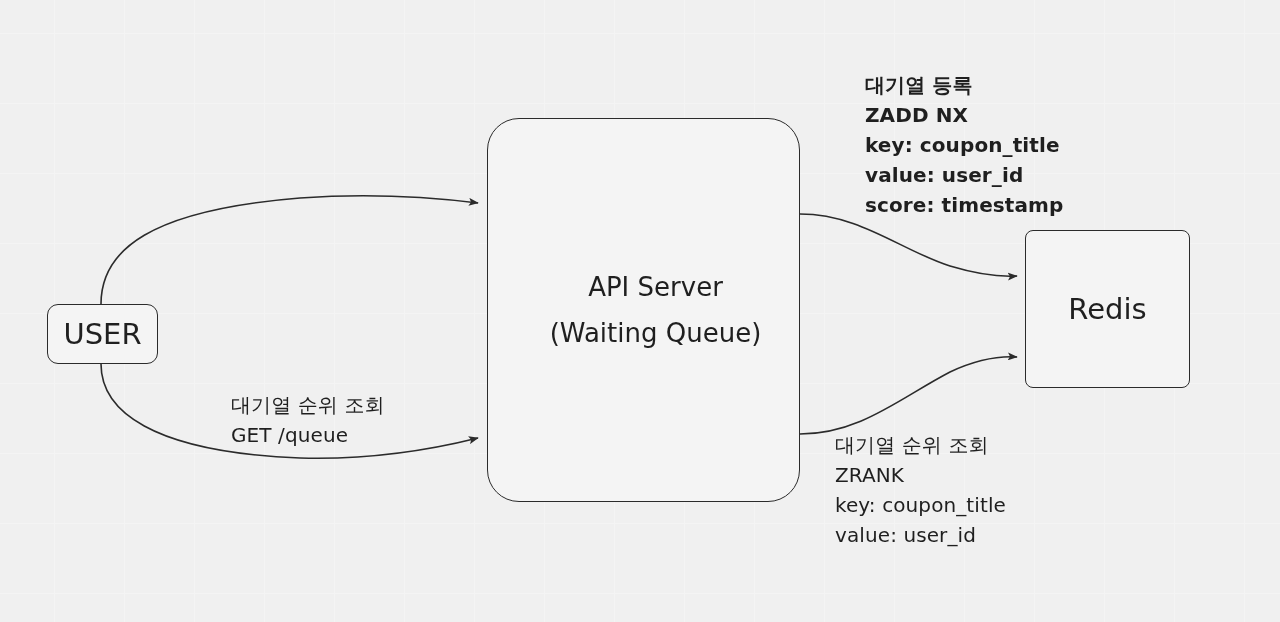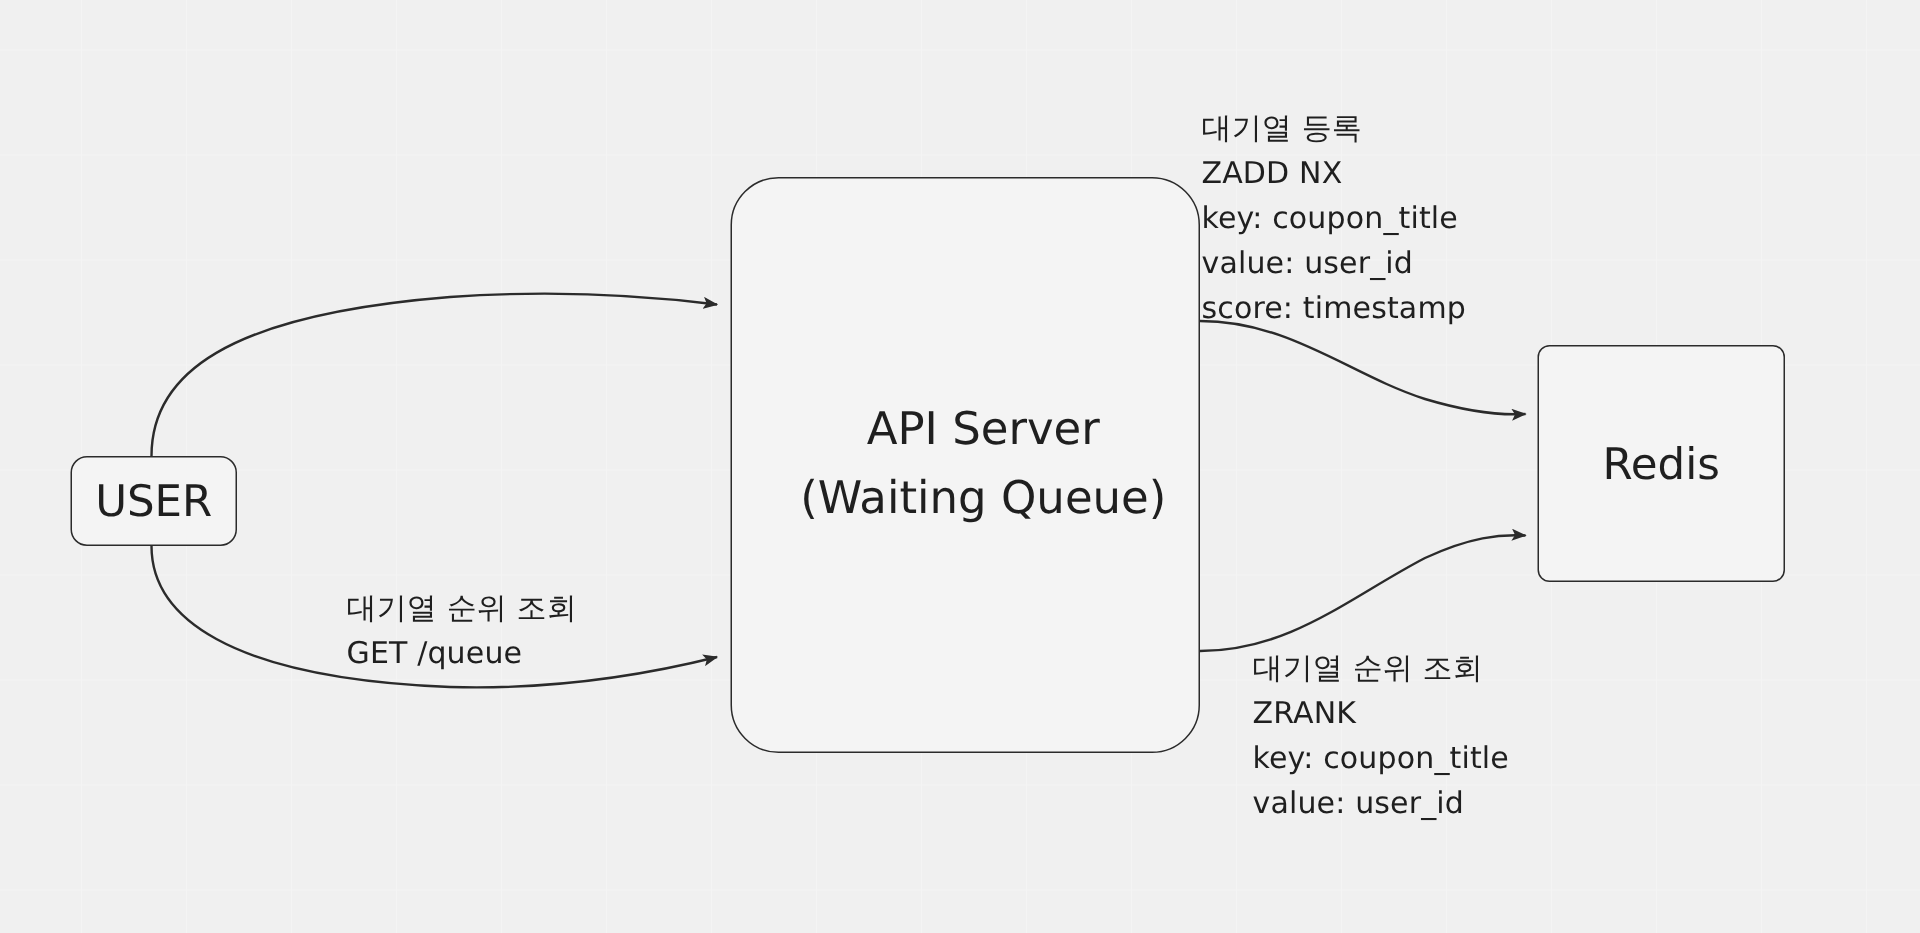--- a/index.html
+++ b/index.html
@@ -60,21 +60,21 @@
     line-height: 34px;
   }
   #node-api {
     left: 487px;
     top: 118px;
     width: 313px;
     height: 384px;
     border-radius: 32px;
   }
   #node-api .node-label {
-    font-size: 30px;
+    font-size: 26px;
     margin-left: 24px;
   }
   #node-redis {
     left: 1025px;
     top: 230px;
     width: 165px;
     height: 158px;
     border-radius: 8px;
   }
   #node-redis .node-label {
@@ -91,22 +91,23 @@
   }
   #label-post {
     left: 231px;
     top: 120px;
   }
   #label-get {
     left: 231px;
     top: 390px;
   }
   #label-zadd {
-    left: 801px;
+    left: 865px;
     top: 70px;
+    font-weight: bold;
   }
   #label-zrank {
     left: 835px;
     top: 430px;
   }
 </style>
 </head>
 <body>
 
 <div id="canvas">

